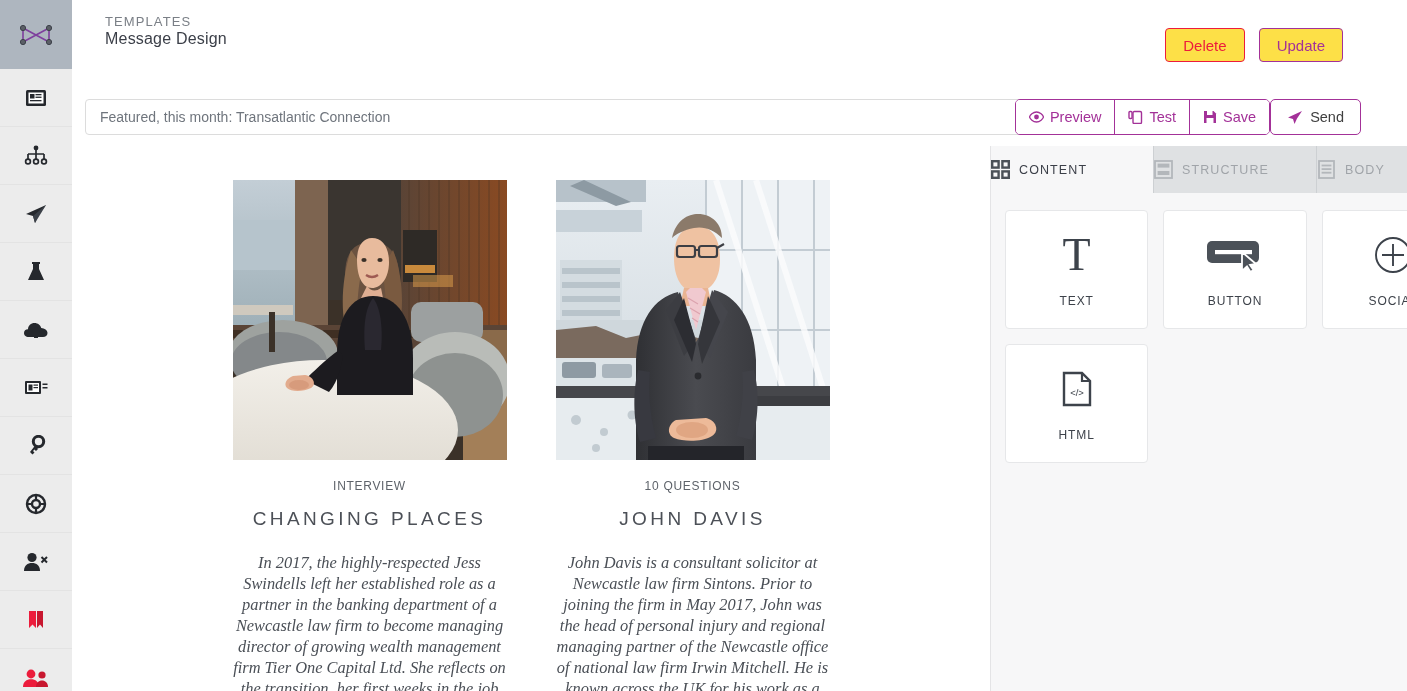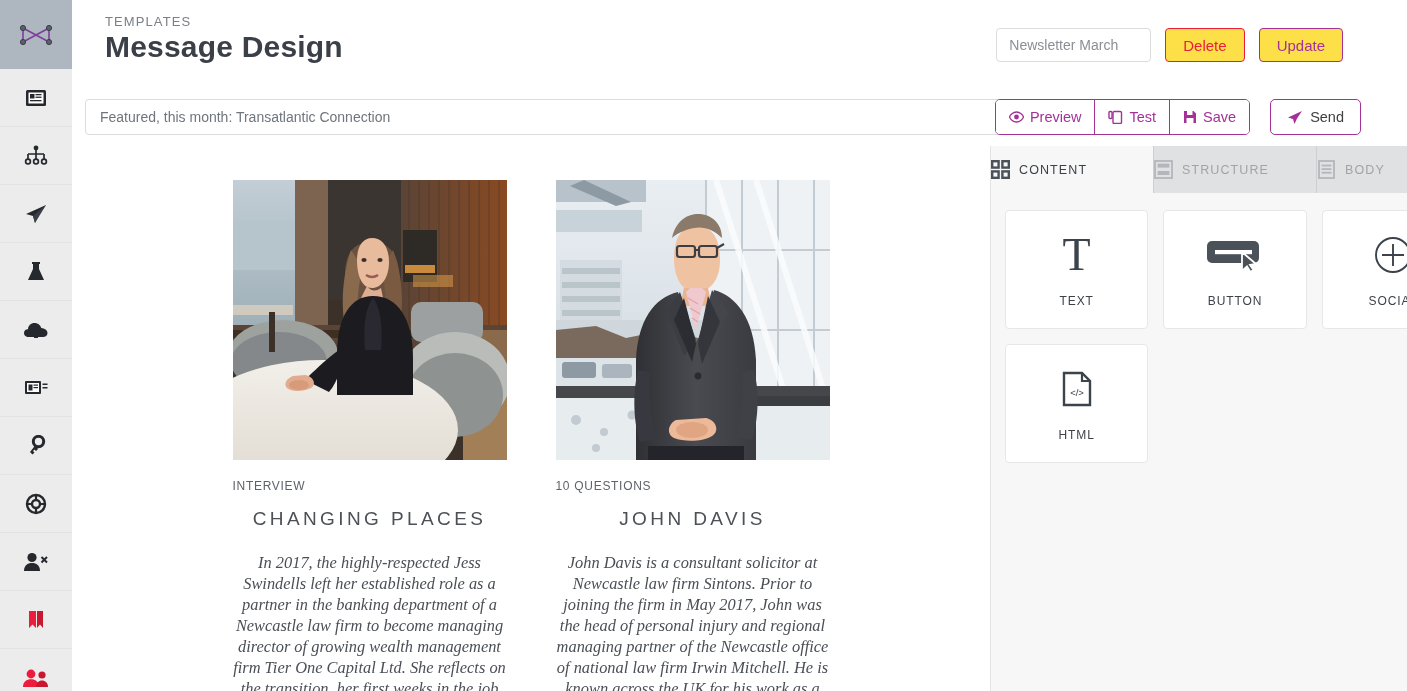--- a/index.html
+++ b/index.html
@@ -26,21 +26,21 @@
   
   .main { flex: 1 1 auto; height: 691px; position: relative; background: #fff; }
 
   .topbar { height: 88px; position: relative; background: #fff; }
   .topbar-kicker {
     position: absolute; left: 33px; top: 14px;
     font-size: 13px; letter-spacing: 1.1px; color: #7a7f86; font-weight: 400;
   }
   .topbar-title {
     position: absolute; left: 33px; top: 30px;
-    font-size: 30px; color: #3b3f48; font-weight: 700; letter-spacing: .2px;
+    font-size: 16px; color: #3b3f48; font-weight: 400; letter-spacing: .2px;
   }
   .topbar-right {
     position: absolute; right: 0px; top: 28px;
     display: flex; align-items: center; gap: 14px;
   }
   .name-input {
     width: 155px; height: 34px; border: 1px solid #dcdcdc; border-radius: 4px;
     background: #fff; color: #8a8f96; font-size: 14px;
     font-family: "Liberation Sans", sans-serif; padding: 0 12px; outline: none;
   }
@@ -55,21 +55,21 @@
   
   .subject-row {
     position: relative; height: 58px; padding: 0 0 0 13px;
     display: flex; align-items: center;
   }
   .subject-input {
     width: 978px; height: 36px; border: 1px solid #dcdcdc; border-radius: 4px;
     font-size: 14px; color: #6f757d; padding: 0 14px;
     font-family: "Liberation Sans", sans-serif; outline: none; background: #fff;
   }
-  .toolbar { position: absolute; right: 0px; top: 11px; display: flex; align-items: flex-start; gap: 20px; }
+  .toolbar { position: absolute; right: 0px; top: 11px; display: flex; align-items: flex-start; gap: 0; }
   .btn-group { display: flex; border: 1.5px solid #a33198; border-radius: 5px; overflow: hidden; }
   .btn-group > button {
     height: 34px; padding: 0 13px; background: #fff; border: none;
     border-right: 1.5px solid #a33198; color: #a33198; font-size: 14.5px;
     font-family: "Liberation Sans", sans-serif; cursor: pointer;
     display: flex; align-items: center; gap: 6px;
   }
   .btn-group > button:last-child { border-right: none; }
   .btn-send {
     height: 36px; padding: 0 16px; background: #fff; border: 1.5px solid #a33198;
@@ -80,21 +80,21 @@
 
   
   .canvas {
     position: absolute; left: 0; top: 146px; width: 918px; height: 545px;
     background: #fff; overflow: hidden;
   }
   .cols { display: flex; justify-content: center; padding-top: 34px; gap: 49px; }
   .col { width: 274px; }
   .col .photo { width: 274px; height: 280px; overflow: hidden; position: relative; }
   .kicker {
-    font-size: 12px; color: #5e636a;
+    text-align: center; font-size: 12px; color: #5e636a;
     letter-spacing: .7px; margin-top: 19px;
   }
   .headline {
     text-align: center; font-size: 19px; color: #4c5057;
     letter-spacing: 3.4px; margin-top: 15px; font-weight: 400;
   }
   .body-copy {
     margin-top: 22px; text-align: center; font-style: italic;
     font-family: "Liberation Serif", serif; font-size: 16.4px;
     line-height: 21px; color: #4a4f56;
@@ -242,21 +242,20 @@
       </svg>
     </div>
   </nav>
 
   <section class="main">
 
     <header class="topbar">
       <div class="topbar-kicker">TEMPLATES</div>
       <h1 class="topbar-title">Message Design</h1>
       <div class="topbar-right" style="right:64px;">
-        <input class="name-input" type="text" value="Newsletter March" style="">
         <button class="btn-outline btn-delete">Delete</button>
         <button class="btn-outline btn-update">Update</button>
       </div>
     </header>
 
     <div class="subject-row">
       <input class="subject-input" type="text" value="Featured, this month: Transatlantic Connection" style="">
       <div class="toolbar" style="right:46px;">
         <div class="btn-group">
           <button>

